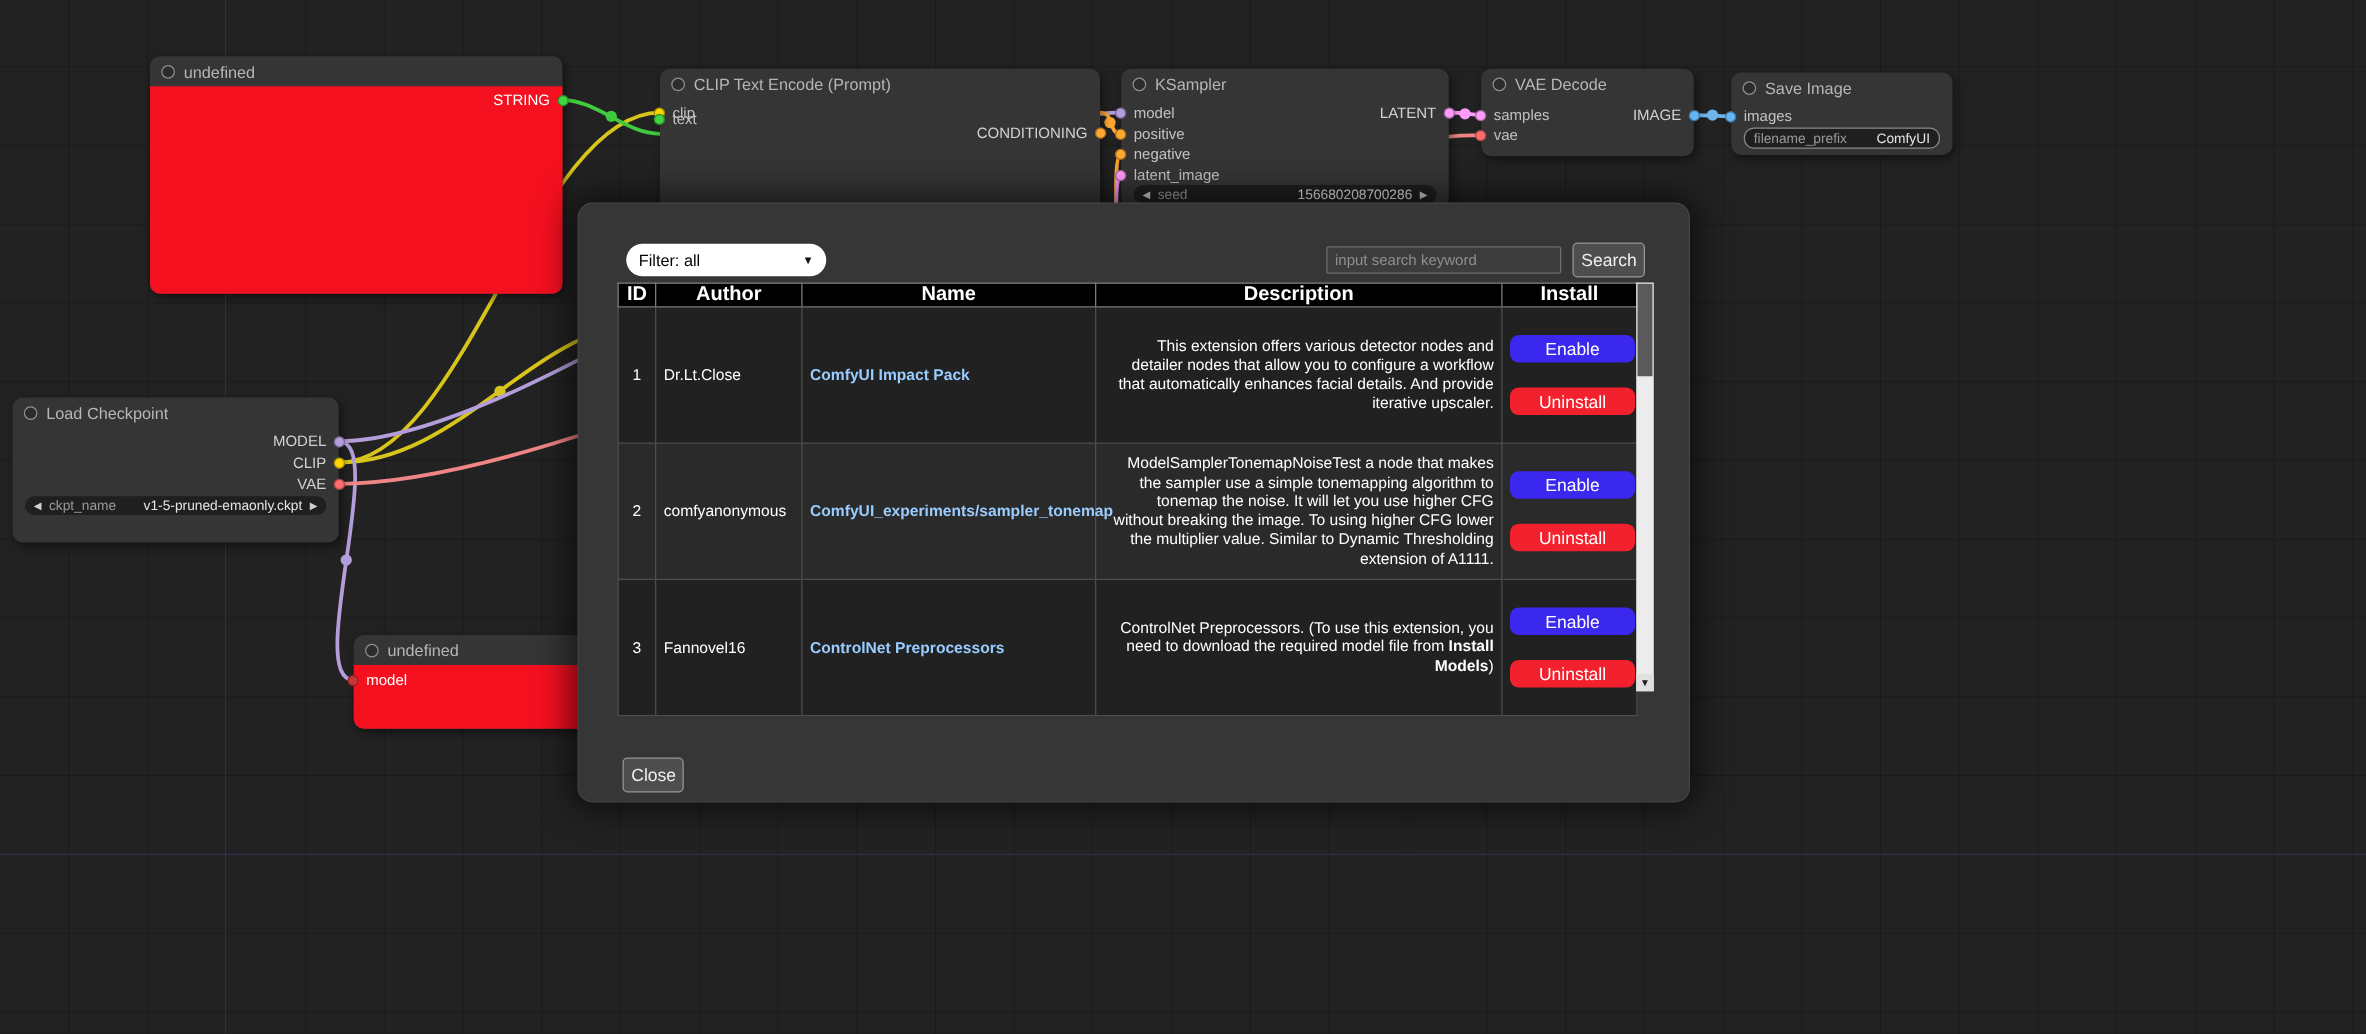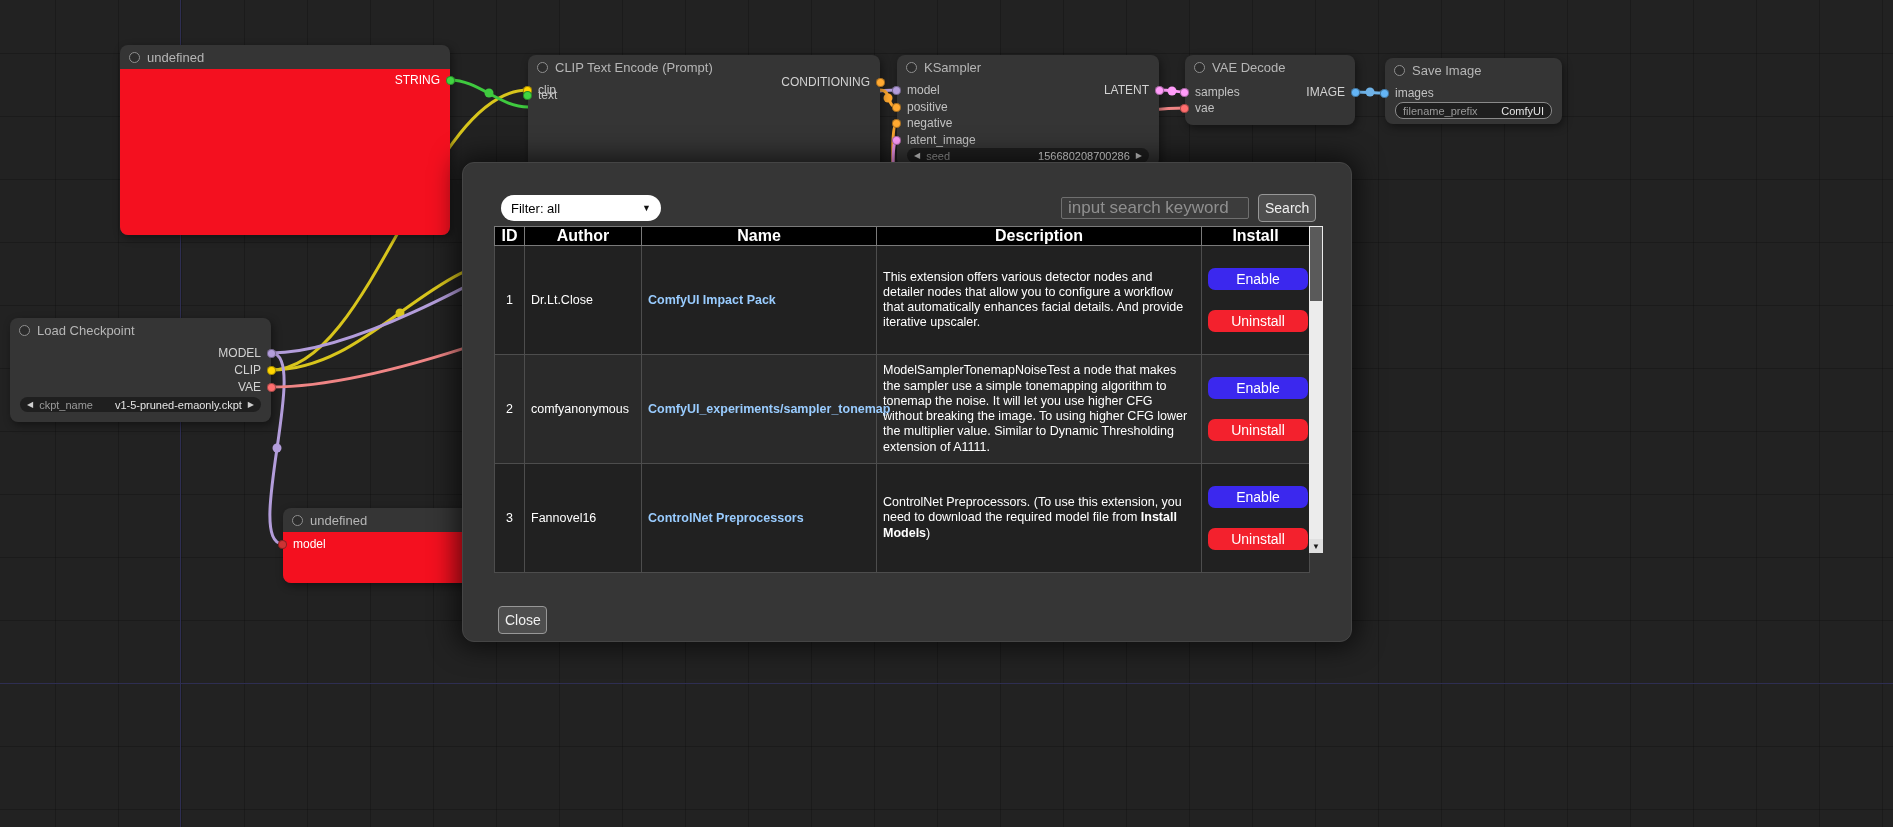--- a/index.html
+++ b/index.html
@@ -41,39 +41,39 @@
 
   
   .modal{position:absolute;left:462px;top:162px;width:888px;height:478px;background:#363636;
          border:1px solid #454545;border-radius:12px;z-index:20;
          box-shadow:0 0 26px 6px rgba(0,0,0,.6);}
   .filter{position:absolute;left:38px;top:32px;width:160px;height:26px;background:#fff;color:#000;
           border-radius:13px;font-size:13px;display:flex;align-items:center;
           justify-content:space-between;padding:0 10px;box-sizing:border-box;cursor:pointer;}
   .filter .caret{font-size:9px;color:#111;}
   .search-input{position:absolute;left:598px;top:34px;width:188px;height:22px;background:#3c3c3c;
-          border:1px solid #6f6f6f;border-radius:2px;color:#ddd;font-size:17px;padding:0 6px;
+          border:1px solid #6f6f6f;border-radius:2px;color:#ddd;font-size:12px;padding:0 6px;
           box-sizing:border-box;font-family:"Liberation Sans",sans-serif;}
   .search-input::placeholder{color:#8f8f8f;}
   .gbtn{background:#4e4e4e;border:1px solid #979797;border-radius:4px;color:#f0f0f0;
         font-size:14px;font-family:"Liberation Sans",sans-serif;cursor:pointer;}
   .search-btn{position:absolute;left:795px;top:31px;width:58px;height:28px;}
   .close-btn{position:absolute;left:35px;top:443px;width:49px;height:28px;}
 
   .tablewrap{position:absolute;left:31px;top:63px;width:829px;height:327px;}
   table.ext{border-collapse:collapse;width:815px;table-layout:fixed;}
   table.ext th{background:#000;color:#fff;font-size:16px;font-weight:bold;height:18px;
                border:1px solid #7a7a7a;padding:0 2px;}
   table.ext td{border:1px solid #4d4d4d;font-size:12.5px;color:#fff;padding:2px 6px;vertical-align:middle;}
   table.ext tbody tr:nth-child(odd){background:#212121;}
   table.ext tbody tr:nth-child(even){background:#2a2a2a;}
   td.td-id{text-align:center;}
   td.td-author{font-size:13px;}
   a.ext-link{color:#99ccff;font-weight:bold;text-decoration:none;font-size:12.5px;}
-  td.td-desc{line-height:1.22;padding:2px 4px;}
+  td.td-desc{line-height:1.22;padding:2px 4px;text-align:right;}
   td.td-install{text-align:center;padding:2px 0;}
   .act-btn{display:block;width:100px;height:22px;margin:20px auto;border:none;border-radius:7px;
            color:#fff;font-size:14px;font-family:"Liberation Sans",sans-serif;cursor:pointer;}
   .act-btn.enable{background:#3b28ee;}
   .act-btn.uninstall{background:#f3212d;}
   .sb{position:absolute;right:0;top:0;width:14px;height:327px;background:#ececec;}
   .sb-thumb{position:absolute;left:1px;width:12px;top:1px;height:74px;background:#5a5a5a;}
   .sb-down{position:absolute;left:0;bottom:0;width:14px;height:14px;background:#e0e0e0;
            display:flex;align-items:center;justify-content:center;font-size:8px;color:#1a1a1a;cursor:pointer;}
 </style>
@@ -123,21 +123,21 @@
       <span>CLIP Text Encode (Prompt)</span>
     </div>
     <div class="port in" style="top:28px">
       <span class="pdot c-yellow"></span>
       <span>clip</span>
     </div>
     <div class="port in" style="top:33px">
       <span class="pdot c-green"></span>
       <span>text</span>
     </div>
-    <div class="port out" style="top:20px">
+    <div class="port out" style="top:44px">
       <span class="plabel-out">CONDITIONING</span>
       <span class="pdot c-orange"></span>
     </div>
   </div>
 
   <div class="node" style="left:897px;top:55px;width:262px;height:112px">
     <div class="nhead">
       <span class="ndot"></span>
       <span>KSampler</span>
     </div>
@@ -196,21 +196,21 @@
     <div class="port in" style="top:46px">
       <span class="pdot c-salmon"></span>
       <span>vae</span>
     </div>
     <div class="port out" style="top:30px">
       <span class="plabel-out">IMAGE</span>
       <span class="pdot c-blue"></span>
     </div>
   </div>
 
-  <div class="node" style="left:10px;top:318px;width:261px;height:104px">
+  <div class="node" style="left:10px;top:318px;width:261px;height:116px">
     <div class="nhead">
       <span class="ndot"></span>
       <span>Load Checkpoint</span>
     </div>
     <div class="port out" style="top:28px">
       <span class="plabel-out">MODEL</span>
       <span class="pdot c-purple"></span>
     </div>
     <div class="port out" style="top:45px">
       <span class="plabel-out">CLIP</span>

